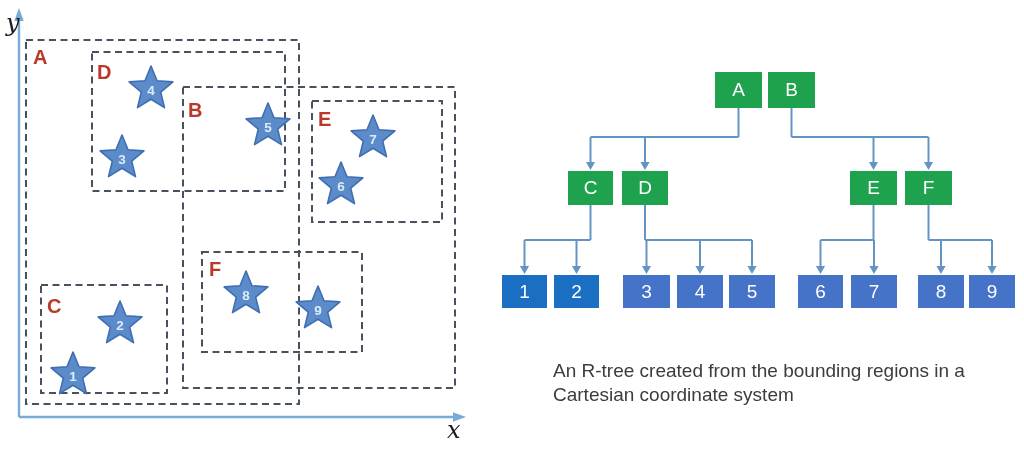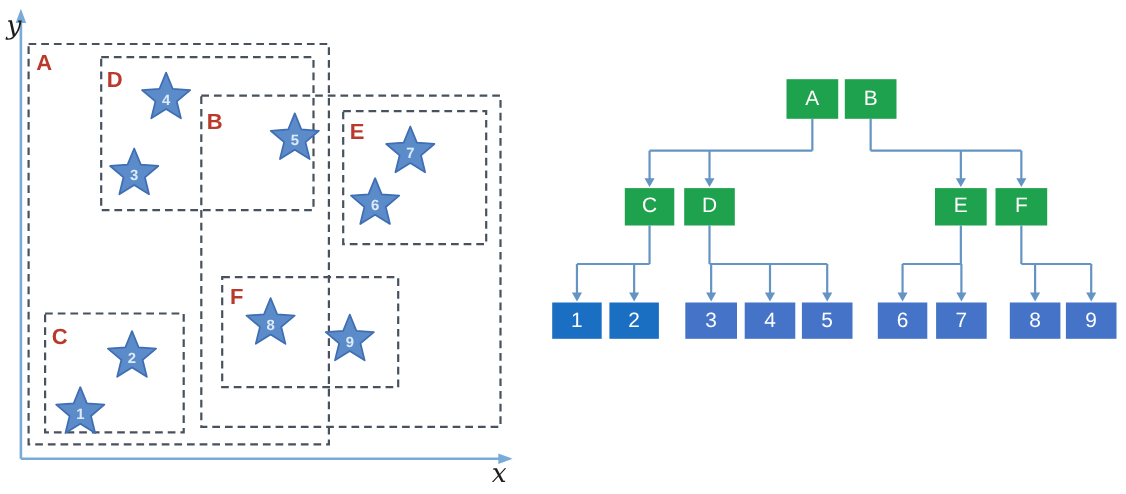--- a/index.html
+++ b/index.html
@@ -108,13 +108,15 @@
       <div class="tree-node leaf-dark" style="left: 502px; top: 275px; width: 45px; height: 33px;">1</div>
       <div class="tree-node leaf-dark" style="left: 554px; top: 275px; width: 45px; height: 33px;">2</div>
       <div class="tree-node leaf" style="left: 623px; top: 275px; width: 47px; height: 33px;">3</div>
       <div class="tree-node leaf" style="left: 677px; top: 275px; width: 46px; height: 33px;">4</div>
       <div class="tree-node leaf" style="left: 729px; top: 275px; width: 46px; height: 33px;">5</div>
       <div class="tree-node leaf" style="left: 798px; top: 275px; width: 45px; height: 33px;">6</div>
       <div class="tree-node leaf" style="left: 851px; top: 275px; width: 46px; height: 33px;">7</div>
       <div class="tree-node leaf" style="left: 918px; top: 275px; width: 46px; height: 33px;">8</div>
       <div class="tree-node leaf" style="left: 969px; top: 275px; width: 46px; height: 33px;">9</div>
     </div>
+  <div class="caption">An R-tree created from the bounding regions in a
+Cartesian coordinate system</div>
 </div>
 
 </body></html>

